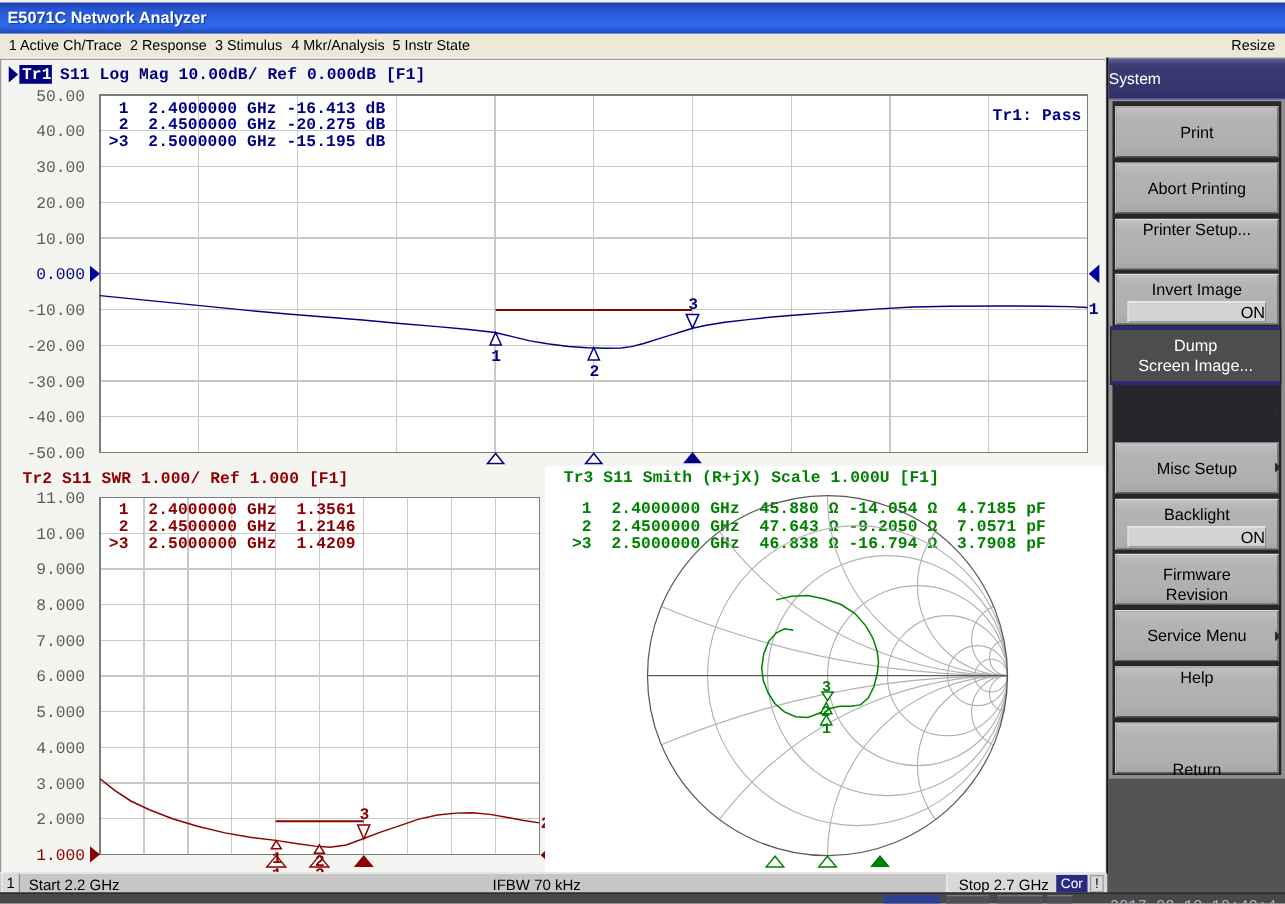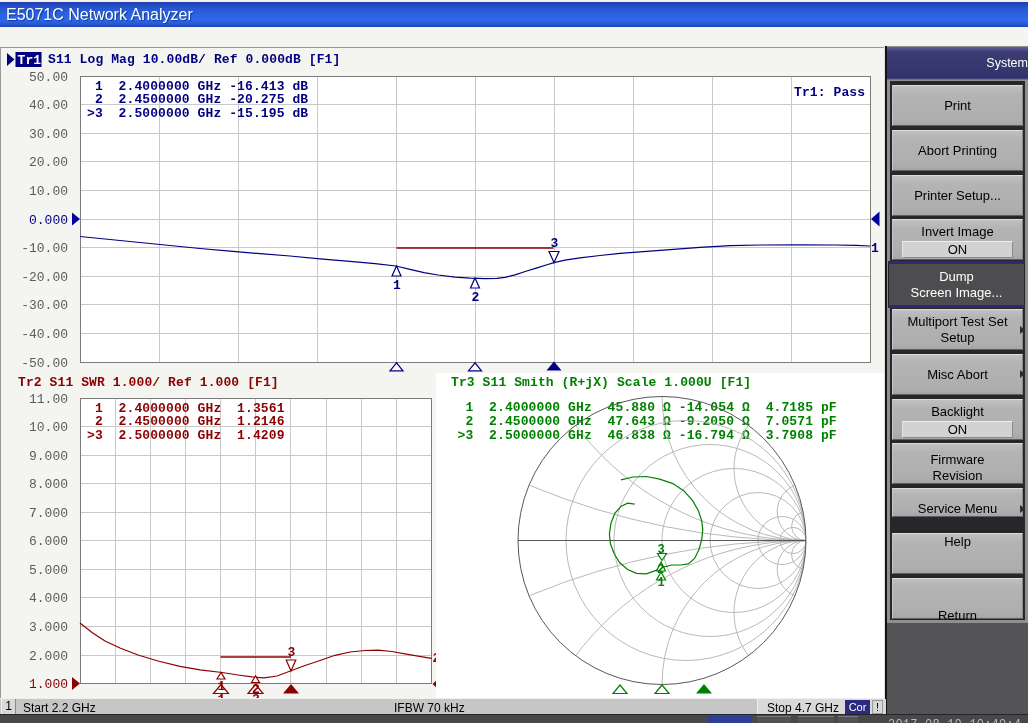--- a/index.html
+++ b/index.html
@@ -3,54 +3,62 @@
 <meta charset="utf-8">
 <style>
   html,body{margin:0;padding:0;}
   body{width:1028px;height:723px;overflow:hidden;background:#f4f4f1;
        font-family:"Liberation Sans",sans-serif;}
   #screen{position:relative;width:1028px;height:723px;overflow:hidden;}
   .abs{position:absolute;}
   #titlebar{left:0;top:2px;width:1028px;height:25px;
     background:linear-gradient(#1f3db0 0%, #2655d0 22%, #2b61e0 45%, #2f68ea 72%, #2758d6 88%, #1e44b4 100%);}
   #titletop{left:0;top:0;width:1028px;height:2px;background:#f4f1e6;}
-  #titletext{left:6px;top:6px;color:#fff;font-weight:normal;font-size:16px;
+  #titletext{left:6px;top:6px;color:#fff;font-weight:bold;font-size:13px;
     text-shadow:1px 1px 1px #103a8c;}
   #menubar{left:0;top:27px;width:1028px;height:19px;background:#ece9d8;font-size:11.5px;color:#000;}
   .mitem{position:absolute;top:3.5px;}
   #sidebar{left:887px;top:46px;width:141px;height:669px;background:#8f8f8f;}
   #sbblack{left:885px;top:46px;width:2px;height:669px;background:#141418;}
   #sysband{position:absolute;left:0;top:1px;width:141px;height:33px;
     background:linear-gradient(#62629a 0%, #3c3c75 15%, #35356d 82%, #30306a 94%, #7f7fb0 100%);
-    color:#fff;font-size:12.5px;text-align:right;line-height:32px;}
+    color:#fff;font-size:12.5px;text-align:left;line-height:32px;}
   #sbdark{position:absolute;left:0;top:577px;width:141px;height:92px;background:#545456;}
   .skbtn{position:absolute;left:5px;width:131px;
     background:linear-gradient(#c0c0c0 0%, #b4b4b4 20%, #aeaeae 85%, #a6a6a6 100%);
     border-top:1px solid #dcdcdc;border-left:1px solid #c6c6c6;
     border-right:1px solid #8a8a8a;border-bottom:1px solid #5e5e5e;
     box-sizing:border-box;color:#000;font-size:13px;text-align:center;}
   .onbox{position:absolute;left:9px;width:111px;height:17px;
     background:#d2d2d2;border-top:1px solid #efefef;border-left:1px solid #e4e4e4;
     border-right:1px solid #8a8a8a;border-bottom:1px solid #8a8a8a;
-    font-size:13px;text-align:center;line-height:15px;box-sizing:border-box;}
+    font-size:13px;text-align:right;line-height:15px;box-sizing:border-box;}
   .arrow{position:absolute;width:0;height:0;border-left:5px solid #2c2c2c;
     border-top:4px solid transparent;border-bottom:4px solid transparent;}
   #statusbar{left:0;top:698px;width:885px;height:17px;background:#c6c6c6;
     border-top:1px solid #efefef;box-sizing:border-box;font-size:12px;color:#000;}
   #bottombar{left:0;top:714px;width:1028px;height:9px;background:#48484a;border-top:1px solid #252527;box-sizing:border-box;overflow:hidden;}
   #leftline{left:0;top:47px;width:1px;height:651px;background:#9a9a9a;}
   #topline{left:0;top:46.5px;width:885px;height:1px;background:#9a9a9a;}
   #sideline{left:884px;top:46px;width:1px;height:669px;background:#e0e0db;}
 </style>
 </head>
 <body>
 <div id="screen">
   <div class="abs" id="titletop"></div>
   <div class="abs" id="titlebar"></div>
   <div class="abs" id="titletext">E5071C Network Analyzer</div>
+  <div class="abs" id="menubar">
+    <span class="mitem" style="left:7px">1 Active Ch/Trace</span>
+    <span class="mitem" style="left:104px">2 Response</span>
+    <span class="mitem" style="left:172px">3 Stimulus</span>
+    <span class="mitem" style="left:233px">4 Mkr/Analysis</span>
+    <span class="mitem" style="left:314px">5 Instr State</span>
+    <span class="mitem" style="left:985px">Resize</span>
+  </div>
   <svg class="abs" style="left:0;top:46px" width="886" height="652" viewBox="0 46 886 652" font-family="Liberation Mono, monospace" font-weight="bold">
 <rect x="80" y="76" width="790" height="286" fill="#ffffff" stroke="none"></rect>
 <g shape-rendering="crispEdges">
 <line x1="159.0" y1="76" x2="159.0" y2="362" stroke="#c9c9c9" stroke-width="1"></line>
 <line x1="80" y1="104.6" x2="870" y2="104.6" stroke="#c9c9c9" stroke-width="1"></line>
 <line x1="238.0" y1="76" x2="238.0" y2="362" stroke="#c9c9c9" stroke-width="1"></line>
 <line x1="80" y1="133.2" x2="870" y2="133.2" stroke="#c9c9c9" stroke-width="1"></line>
 <line x1="317.0" y1="76" x2="317.0" y2="362" stroke="#c9c9c9" stroke-width="1"></line>
 <line x1="80" y1="161.8" x2="870" y2="161.8" stroke="#c9c9c9" stroke-width="1"></line>
 <line x1="396.0" y1="76" x2="396.0" y2="362" stroke="#c9c9c9" stroke-width="1"></line>
@@ -202,61 +210,58 @@
     <div id="sysband">System</div>
     <div id="sbdark"></div>
 <div style="position:absolute;left:3px;top:35px;width:135px;height:539px;background:#26262b;"></div>
 <div class="skbtn" style="top:39.0px;height:41px">
         <div style="padding-top:12px">Print</div>
       </div>
 <div class="skbtn" style="top:83.8px;height:41px">
         <div style="padding-top:12px">Abort Printing</div>
       </div>
 <div class="skbtn" style="top:128.6px;height:41px">
-        <div style="padding-top:12px">Printer Setup...</div>
+        <div style="padding-top:0">Printer Setup...</div>
       </div>
 <div class="skbtn" style="top:173.4px;height:41px">
         <div style="padding-top:4px;line-height:15px">Invert Image</div>
         <div class="onbox" style="top:21px">ON</div>
       </div>
 <div class="skbtn" style="left:1px;top:215.2px;width:137px;height:47px;background:#4d4d50;border-top:3px solid #2a2a72;border-bottom:3px solid #2a2a72;border-left:1px solid #222;border-right:1px solid #222;color:#fff;">
         <div style="padding-top:5px;line-height:16px">Dump<br>Screen Image...</div>
       </div>
-<div class="skbtn" style="top:263.0px;height:41px">
-        <div style="padding-top:4px;line-height:16px">Multiport Test Set<br>Setup</div>
-      </div>
 <div class="arrow" style="left:133px;top:279.5px"></div>
 <div class="skbtn" style="top:307.8px;height:41px">
-        <div style="padding-top:12px">Misc Abort</div>
+        <div style="padding-top:12px">Misc Setup</div>
       </div>
 <div class="arrow" style="left:133px;top:324.3px"></div>
 <div class="skbtn" style="top:352.6px;height:41px">
         <div style="padding-top:4px;line-height:15px">Backlight</div>
         <div class="onbox" style="top:21px">ON</div>
       </div>
 <div class="skbtn" style="top:397.4px;height:41px">
         <div style="padding-top:8px;line-height:16px">Firmware<br>Revision</div>
       </div>
-<div class="skbtn" style="top:442.2px;height:29px">
+<div class="skbtn" style="top:442.2px;height:41px">
         <div style="padding-top:12px">Service Menu</div>
       </div>
 <div class="arrow" style="left:133px;top:458.7px"></div>
 <div class="skbtn" style="top:487.0px;height:41px">
         <div style="padding-top:0">Help</div>
       </div>
 <div class="skbtn" style="top:531.8px;height:41px">
         <div style="padding-top:29px">Return</div>
       </div>
   </div>
   <div class="abs" id="statusbar">
 <div style="position:absolute;left:757px;top:0px;width:128px;height:16px;background:#d9d9d9;border-left:1px solid #efefef;"></div>
 <div style="position:absolute;left:1px;top:0px;width:13px;height:15px;background:#d8d8d8;border-right:1px solid #8a8a8a;border-bottom:1px solid #9a9a9a;border-left:1px solid #efefef;text-align:center;line-height:15px;font-size:12px;">1</div>
 <span style="position:absolute;left:23px;top:2px;">Start 2.2 GHz</span>
 <span style="position:absolute;left:394px;top:2px;">IFBW 70 kHz</span>
-<span style="position:absolute;left:767px;top:2px;">Stop 4.7 GHz</span>
+<span style="position:absolute;left:767px;top:2px;">Stop 2.7 GHz</span>
 <div style="position:absolute;left:845px;top:1px;width:25px;height:14px;background:#2a2a80;color:#fff;text-align:center;line-height:14px;font-size:11px;">Cor</div>
 <div style="position:absolute;left:872px;top:1px;width:11px;height:14px;background:#d9d9d9;border:1px solid #999;box-sizing:border-box;text-align:center;line-height:12px;font-size:11px;">!</div>
 </div>
   <div class="abs" id="bottombar">
 <div style="position:absolute;left:707px;top:1px;width:45px;height:7px;background:#2e3f96;"></div>
 <div style="position:absolute;left:757px;top:1px;width:34px;height:7px;background:#515156;border-top:1px solid #77777c;"></div>
 <div style="position:absolute;left:798px;top:1px;width:36px;height:7px;background:#515156;border-top:1px solid #77777c;"></div>
 <div style="position:absolute;left:838px;top:1px;width:20px;height:7px;background:#515156;border-top:1px solid #77777c;"></div>
 <div style="position:absolute;left:888px;top:3px;width:140px;color:#b9b9c0;font-size:12px;font-family:'Liberation Mono',monospace;letter-spacing:0.2px;">2017-08-10 10:40:4</div>
 </div>

